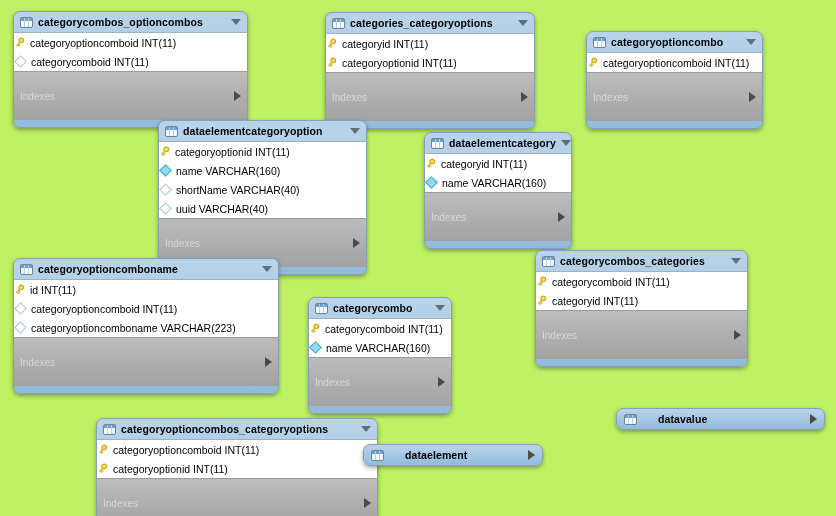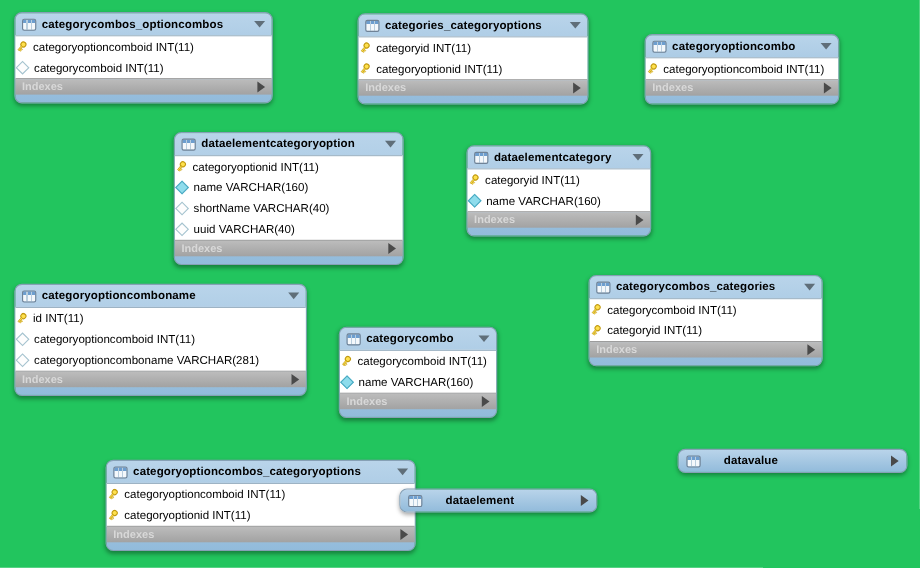--- a/index.html
+++ b/index.html
@@ -1,21 +1,21 @@
 <!DOCTYPE html>
 <html><head>
 <meta charset="utf-8">
 <style>
   html,body{margin:0;padding:0;}
   body{
     width:836px;height:516px;background:#ffffff;
     font-family:"Liberation Sans", sans-serif;
     overflow:hidden;position:relative;
   }
-  #canvas{position:relative;width:836px;height:516px;background:#22c55e;}
+  #canvas{position:relative;width:836px;height:516px;background:#bef264;}
 
   
   .tbl{
     position:absolute;
     border-radius:7px;
     background:linear-gradient(#b9d4ea,#92bbdb);
     border:1px solid #86a0b5;
     box-shadow:0 2px 4px rgba(0,0,0,0.35);
     box-sizing:border-box;
   }
@@ -25,23 +25,23 @@
   .tbl-title{
     font-size:10.5px;font-weight:bold;color:#000;white-space:nowrap;flex:1;
     letter-spacing:0.1px;
   }
   .tbl-body{background:#ffffff;border-top:1px solid #9db3c4;border-bottom:1px solid #9c9c9c;}
   .col-row{
     height:19px;display:flex;align-items:center;gap:4px;padding:0 0;
     font-size:10.5px;color:#000;white-space:nowrap;
   }
   .tbl-indexes{
-    height:14px;display:flex;align-items:center;padding:0 6px;
+    height:14px;display:flex;align-items:center;padding:17px 6px;
     background:linear-gradient(#bcbcbc,#a2a2a2);
-    color:#d8d8d8;font-size:10px;font-weight:bold;
+    color:#d8d8d8;font-size:10px;font-weight:normal;
   }
   .tbl-footer{height:7px;}
 
   
   .tbl.collapsed{
     height:22px;display:flex;align-items:center;gap:21px;padding:0 7px;
   }
 
   
   .ic-table{
@@ -205,21 +205,21 @@
           <span class="dia hollow"></span>
           <span>uuid VARCHAR(40)</span>
         </div>
       </div>
       <div class="tbl-indexes">
         <span>Indexes</span>
         <span class="tri-right"></span>
       </div>
       <div class="tbl-footer"></div>
     </div>
-    <div class="tbl" style="left: 424px; top: 132px; width: 168px;">
+    <div class="tbl" style="left: 424px; top: 132px; width: 148px;">
       <div class="tbl-header">
         <span class="ic-table"></span>
         <span class="tbl-title">dataelementcategory</span>
         <span class="tri-down"></span>
       </div>
       <div class="tbl-body">
         <div class="col-row">
           <span class="ic-key">
             <svg viewBox="0 0 12 12" width="11" height="11">
               <g transform="rotate(40 6 6)">
@@ -262,21 +262,21 @@
             </svg>
           </span>
           <span>id INT(11)</span>
         </div>
         <div class="col-row">
           <span class="dia hollow"></span>
           <span>categoryoptioncomboid INT(11)</span>
         </div>
         <div class="col-row">
           <span class="dia hollow"></span>
-          <span>categoryoptioncomboname VARCHAR(281)</span>
+          <span>categoryoptioncomboname VARCHAR(223)</span>
         </div>
       </div>
       <div class="tbl-indexes">
         <span>Indexes</span>
         <span class="tri-right"></span>
       </div>
       <div class="tbl-footer"></div>
     </div>
     <div class="tbl" style="left: 308px; top: 297px; width: 144px;">
       <div class="tbl-header">

